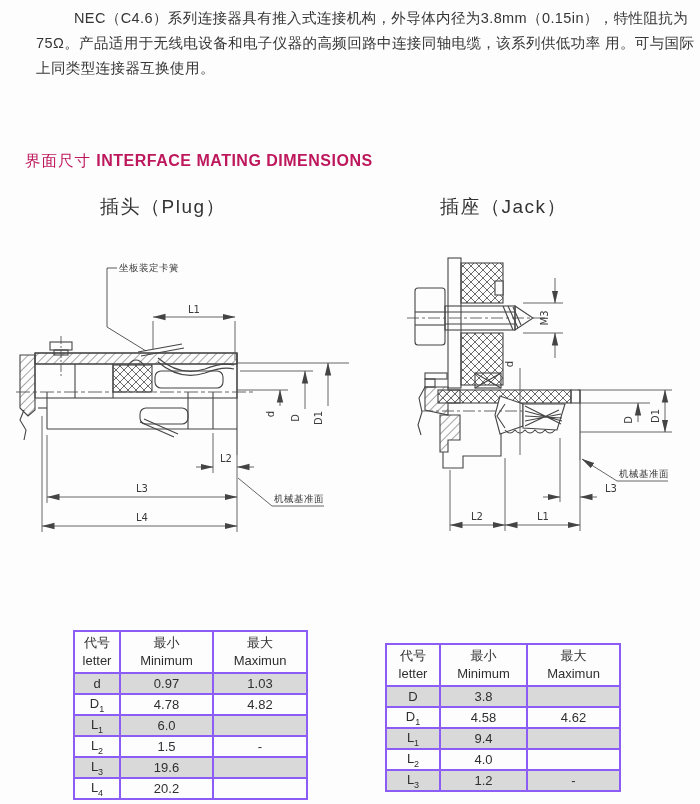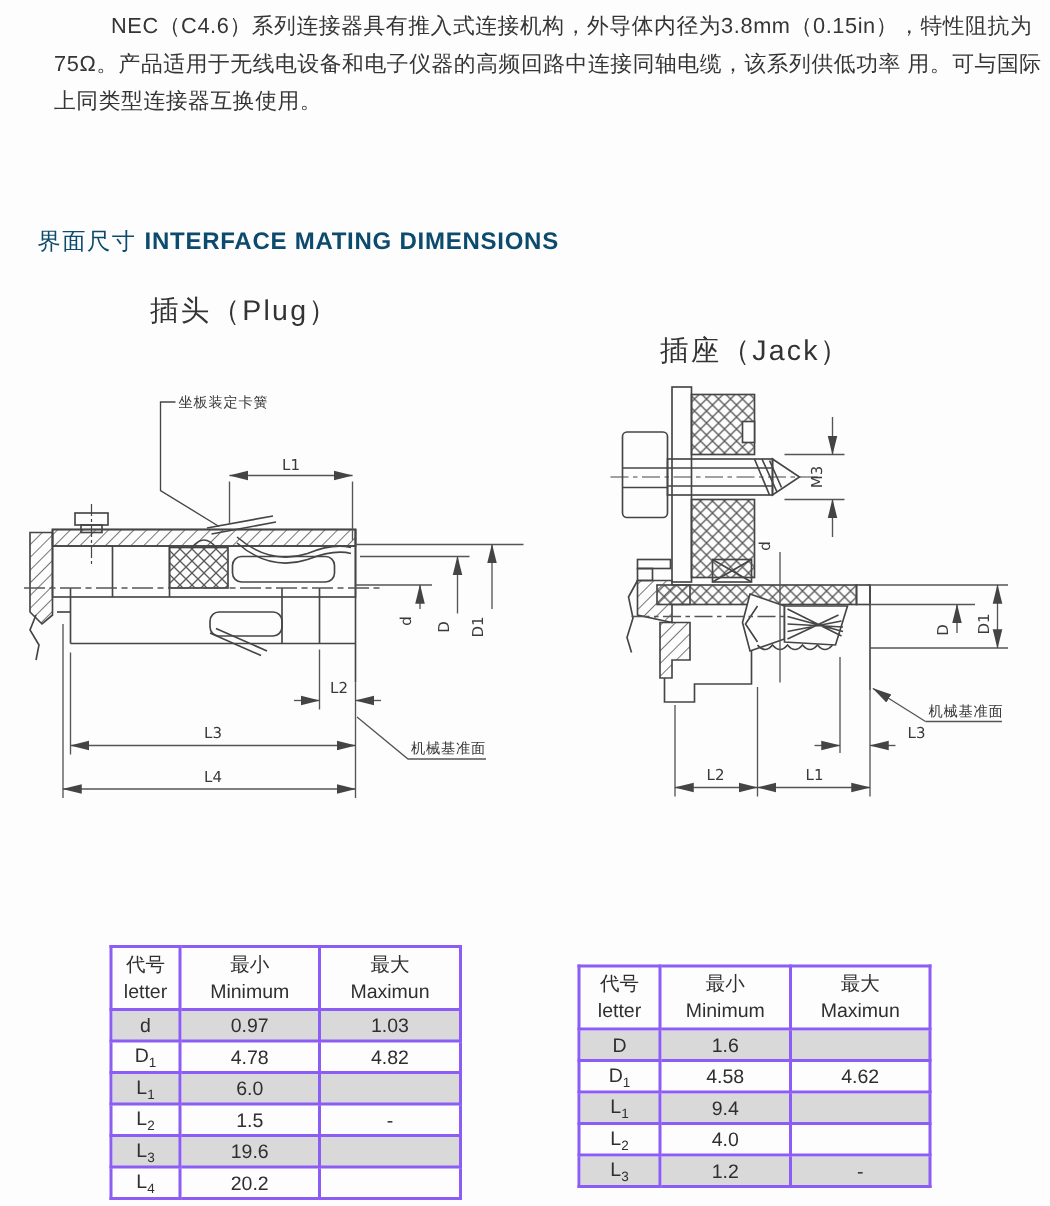--- a/index.html
+++ b/index.html
@@ -8,27 +8,27 @@
     background:#fdfdfd;color:#3a3a3a;
     font-family:"Liberation Sans","DejaVu Sans",sans-serif;
   }
   .abs{position:absolute;}
   #intro{
     left:36px;top:6px;width:664px;
     font-size:14.5px;line-height:25px;letter-spacing:.4px;
     text-indent:38px;color:#353535;
   }
   #section-heading{
-    left:25px;top:151px;font-size:15.5px;letter-spacing:1px;color:#0c4a6e;
+    left:25px;top:151px;font-size:15.5px;letter-spacing:1px;color:#be185d;
     white-space:nowrap;
   }
   #section-heading .en{font-weight:bold;font-size:16px;letter-spacing:.5px;}
   .fig-label{font-size:19px;letter-spacing:1.5px;color:#333;}
   #plug-label{left:100px;top:194px;}
-  #jack-label{left:440px;top:194px;margin-top:27px;}
+  #jack-label{left:440px;top:194px;}
   svg text{fill:#3a3a3a;font-family:"DejaVu Sans","Liberation Sans",sans-serif;}
   svg .zh{font-size:9.5px;letter-spacing:.5px;}
   svg .dim{font-size:10px;}
   
   table.dim-table{
     position:absolute;border-collapse:collapse;table-layout:fixed;
     font-size:13px;color:#2f2f2f;background:#fdfdfd;
   }
   table.dim-table th,table.dim-table td{
     border:2px solid #8b5cf6;text-align:center;vertical-align:middle;
@@ -310,21 +310,21 @@
         </th>
         <th style="width: 91px;">
           <div>最大</div>
           <div>Maximun</div>
         </th>
       </tr>
     </thead>
   <tbody>
       <tr style="background: rgb(217, 217, 217);">
         <td>D</td>
-        <td>1.6</td>
+        <td>3.8</td>
         <td></td>
       </tr>
       <tr>
         <td>D<sub>1</sub></td>
         <td>4.58</td>
         <td>4.62</td>
       </tr>
       <tr style="background: rgb(217, 217, 217);">
         <td>L<sub>1</sub></td>
         <td>9.4</td>

